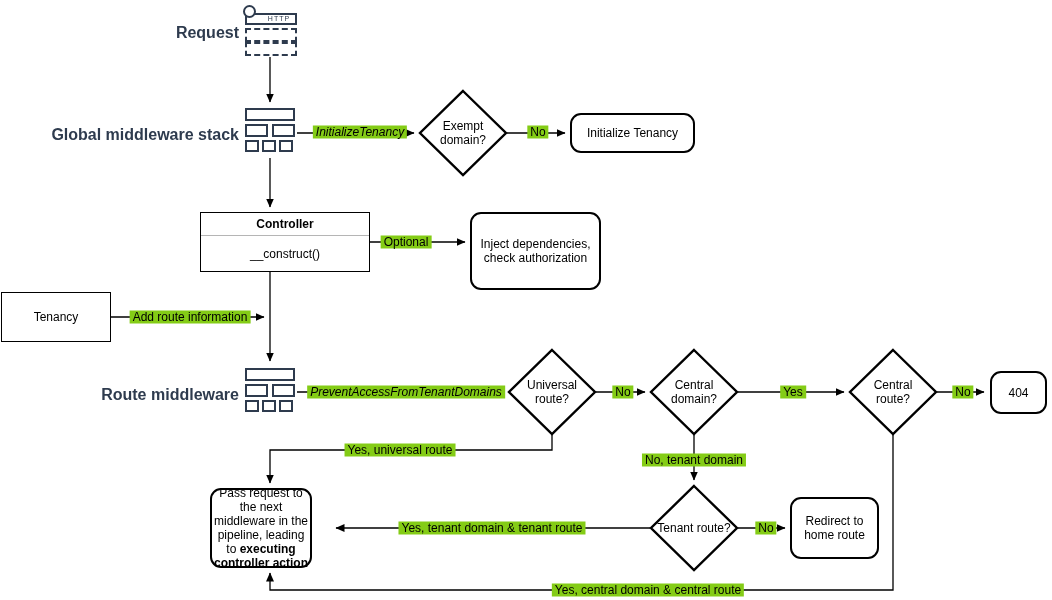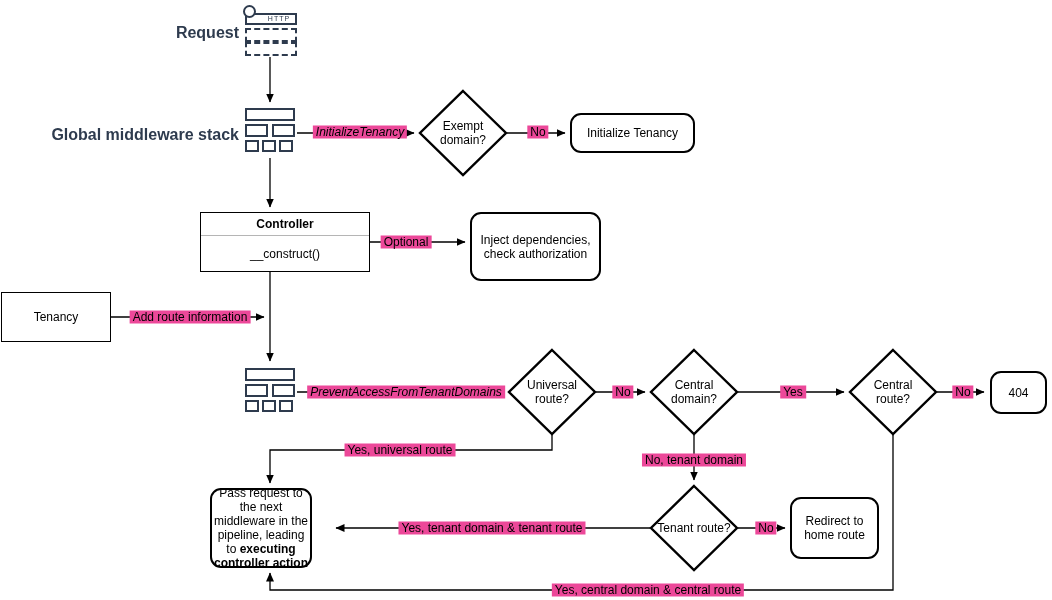--- a/index.html
+++ b/index.html
@@ -7,21 +7,21 @@
           font-family:"Liberation Sans",sans-serif;color:#000;overflow:hidden;}
   svg.wires{position:absolute;left:0;top:0;z-index:1;}
   .node,.elabel,.dlabel,.slabel,.icon{position:absolute;box-sizing:border-box;}
   
   .rnode{z-index:2;border:2px solid #000;border-radius:11px;background:#fff;
          display:flex;align-items:center;justify-content:center;text-align:center;
          font-size:12px;line-height:14px;}
   
   .pnode{z-index:2;border:1px solid #000;background:#fff;font-size:12px;}
   
-  .elabel{z-index:3;transform:translate(-50%,-50%);background:#ec4899;padding:0 3px;
+  .elabel{z-index:3;transform:translate(-50%,-50%);background:#84cc16;padding:0 3px;
           font-size:12px;white-space:nowrap;line-height:13px;}
   .italic{font-style:italic;}
   
   .dlabel{z-index:3;transform:translate(-50%,-50%);width:74px;text-align:center;
           font-size:12px;line-height:14px;}
   
   .slabel{z-index:2;width:220px;left:19px;text-align:right;font-weight:bold;
           font-size:16px;color:#2e3b4e;}
   
   .icon{z-index:2;}
@@ -70,20 +70,21 @@
       <polygon points="463,91 506,133 463,175 420,133"></polygon>
       <polygon points="552,350 595,392 552,434 509,392"></polygon>
       <polygon points="694,350 737,392 694,434 651,392"></polygon>
       <polygon points="893,350 936,392 893,434 850,392"></polygon>
       <polygon points="694,486 737,528 694,570 651,528"></polygon>
     </g>
   </svg>
 
   <div class="slabel" style="top:24px;">Request</div>
   <div class="slabel" style="top:126px;">Global middleware stack</div>
+  <div class="slabel" style="top:386px;">Route middleware</div>
 
   <div class="icon" style="left:243px;top:5px;width:56px;height:52px;">
     <div class="circle" style="left:0;top:0;"></div>
     <div class="box" style="left:2px;top:8px;width:52px;height:12px;">
       <span class="httptext">HTTP</span>
     </div>
     <div class="box dashed" style="left:2px;top:23px;width:52px;height:14px;"></div>
     <div class="box dashed" style="left:2px;top:37px;width:52px;height:14px;"></div>
   </div>
 
@@ -105,21 +106,21 @@
     <div class="box" style="34px;left:34px;top:32px;width:14px;height:12px;"></div>
   </div>
 
   <div class="node rnode" style="left:570px;top:113px;width:125px;height:40px;">Initialize Tenancy</div>
 
   <div class="node pnode" style="left:200px;top:212px;width:170px;height:60px;">
     <div class="uml-head">Controller</div>
     <div class="uml-body">__construct()</div>
   </div>
 
-  <div class="node rnode" style="left:470px;top:212px;width:131px;height:69px;padding:3px 8px;">Inject dependencies, check authorization</div>
+  <div class="node rnode" style="left:470px;top:212px;width:131px;height:78px;padding:3px 8px;">Inject dependencies, check authorization</div>
 
   <div class="node pnode" style="left:1px;top:292px;width:110px;height:50px;display:flex;align-items:center;justify-content:center;">Tenancy</div>
 
   <div class="node rnode" style="left:990px;top:371px;width:57px;height:43px;">404</div>
 
   <div class="node rnode pass" style="left:210px;top:488px;width:102px;height:80px;border-width:2.5px;padding:0 1px;">
     <div>
       <span>Pass request to the next middleware in the pipeline, leading to</span>
       <b>executing controller action</b>
     </div>

